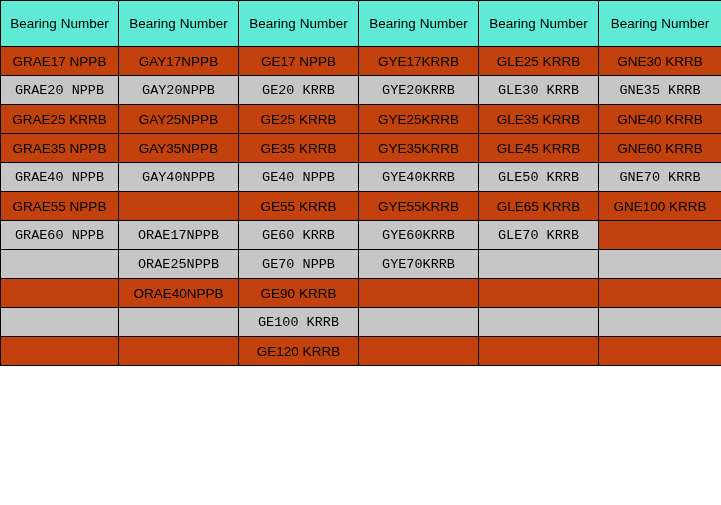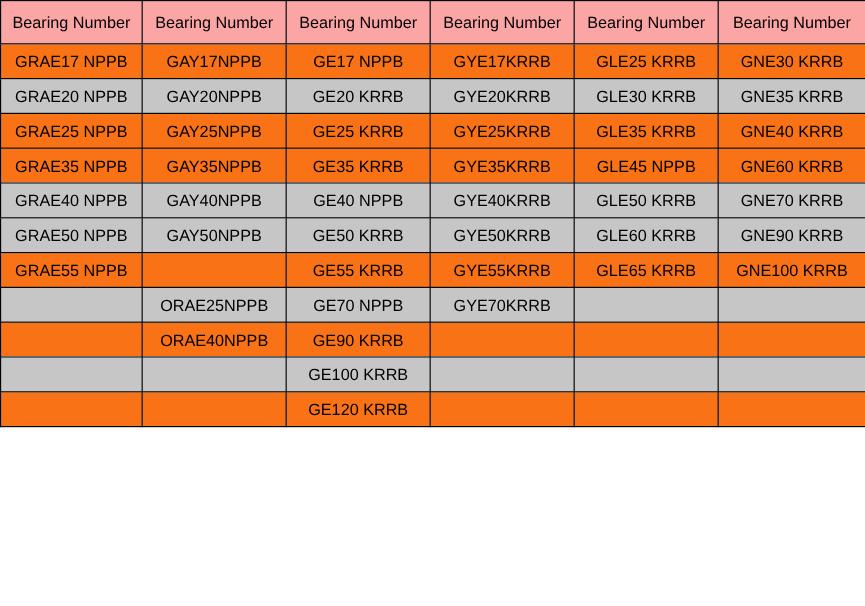--- a/index.html
+++ b/index.html
@@ -25,29 +25,30 @@
     box-sizing: border-box;
     text-align: center;
     vertical-align: middle;
     font-size: 13.5px;
     color: #000000;
     padding: 0 2px;
     white-space: nowrap;
     overflow: hidden;
   }
   table.bearing-table tr.header-row td {
-    background: #fca5a5;
+    background: #5eead4;
     font-size: 13.5px;
-    height: 36px;
+    height: 46px;
   }
   table.bearing-table td.shade {
     background: #c6c6c6;
+    font-family: Liberation Mono, monospace;
   }
   table.bearing-table td.plain {
-    background: #f97316;
+    background: #c2410c;
   }
   
   col.c0 { width: 118px; }
   col.c1 { width: 120px; }
   col.c2 { width: 120px; }
   col.c3 { width: 120px; }
   col.c4 { width: 120px; }
   col.c5 { width: 123px; }
 </style>
 </head>
@@ -82,58 +83,58 @@
     </tr>
     <tr>
       <td class="shade">GRAE20 NPPB</td>
       <td class="shade">GAY20NPPB</td>
       <td class="shade">GE20 KRRB</td>
       <td class="shade">GYE20KRRB</td>
       <td class="shade">GLE30 KRRB</td>
       <td class="shade">GNE35 KRRB</td>
     </tr>
     <tr>
-      <td class="plain">GRAE25 NPPB</td>
+      <td class="plain">GRAE25 KRRB</td>
       <td class="plain">GAY25NPPB</td>
       <td class="plain">GE25 KRRB</td>
       <td class="plain">GYE25KRRB</td>
       <td class="plain">GLE35 KRRB</td>
       <td class="plain">GNE40 KRRB</td>
     </tr>
     <tr>
       <td class="plain">GRAE35 NPPB</td>
       <td class="plain">GAY35NPPB</td>
       <td class="plain">GE35 KRRB</td>
       <td class="plain">GYE35KRRB</td>
-      <td class="plain">GLE45 NPPB</td>
+      <td class="plain">GLE45 KRRB</td>
       <td class="plain">GNE60 KRRB</td>
     </tr>
     <tr>
       <td class="shade">GRAE40 NPPB</td>
       <td class="shade">GAY40NPPB</td>
       <td class="shade">GE40 NPPB</td>
       <td class="shade">GYE40KRRB</td>
       <td class="shade">GLE50 KRRB</td>
       <td class="shade">GNE70 KRRB</td>
     </tr>
     <tr>
-      <td class="shade">GRAE50 NPPB</td>
-      <td class="shade">GAY50NPPB</td>
-      <td class="shade">GE50 KRRB</td>
-      <td class="shade">GYE50KRRB</td>
-      <td class="shade">GLE60 KRRB</td>
-      <td class="shade">GNE90 KRRB</td>
-    </tr>
-    <tr>
       <td class="plain">GRAE55 NPPB</td>
       <td class="plain"></td>
       <td class="plain">GE55 KRRB</td>
       <td class="plain">GYE55KRRB</td>
       <td class="plain">GLE65 KRRB</td>
       <td class="plain">GNE100 KRRB</td>
+    </tr>
+    <tr>
+      <td class="shade">GRAE60 NPPB</td>
+      <td class="shade">ORAE17NPPB</td>
+      <td class="shade">GE60 KRRB</td>
+      <td class="shade">GYE60KRRB</td>
+      <td class="shade">GLE70 KRRB</td>
+      <td class="plain"></td>
     </tr>
     <tr>
       <td class="shade"></td>
       <td class="shade">ORAE25NPPB</td>
       <td class="shade">GE70 NPPB</td>
       <td class="shade">GYE70KRRB</td>
       <td class="shade"></td>
       <td class="shade"></td>
     </tr>
     <tr>

